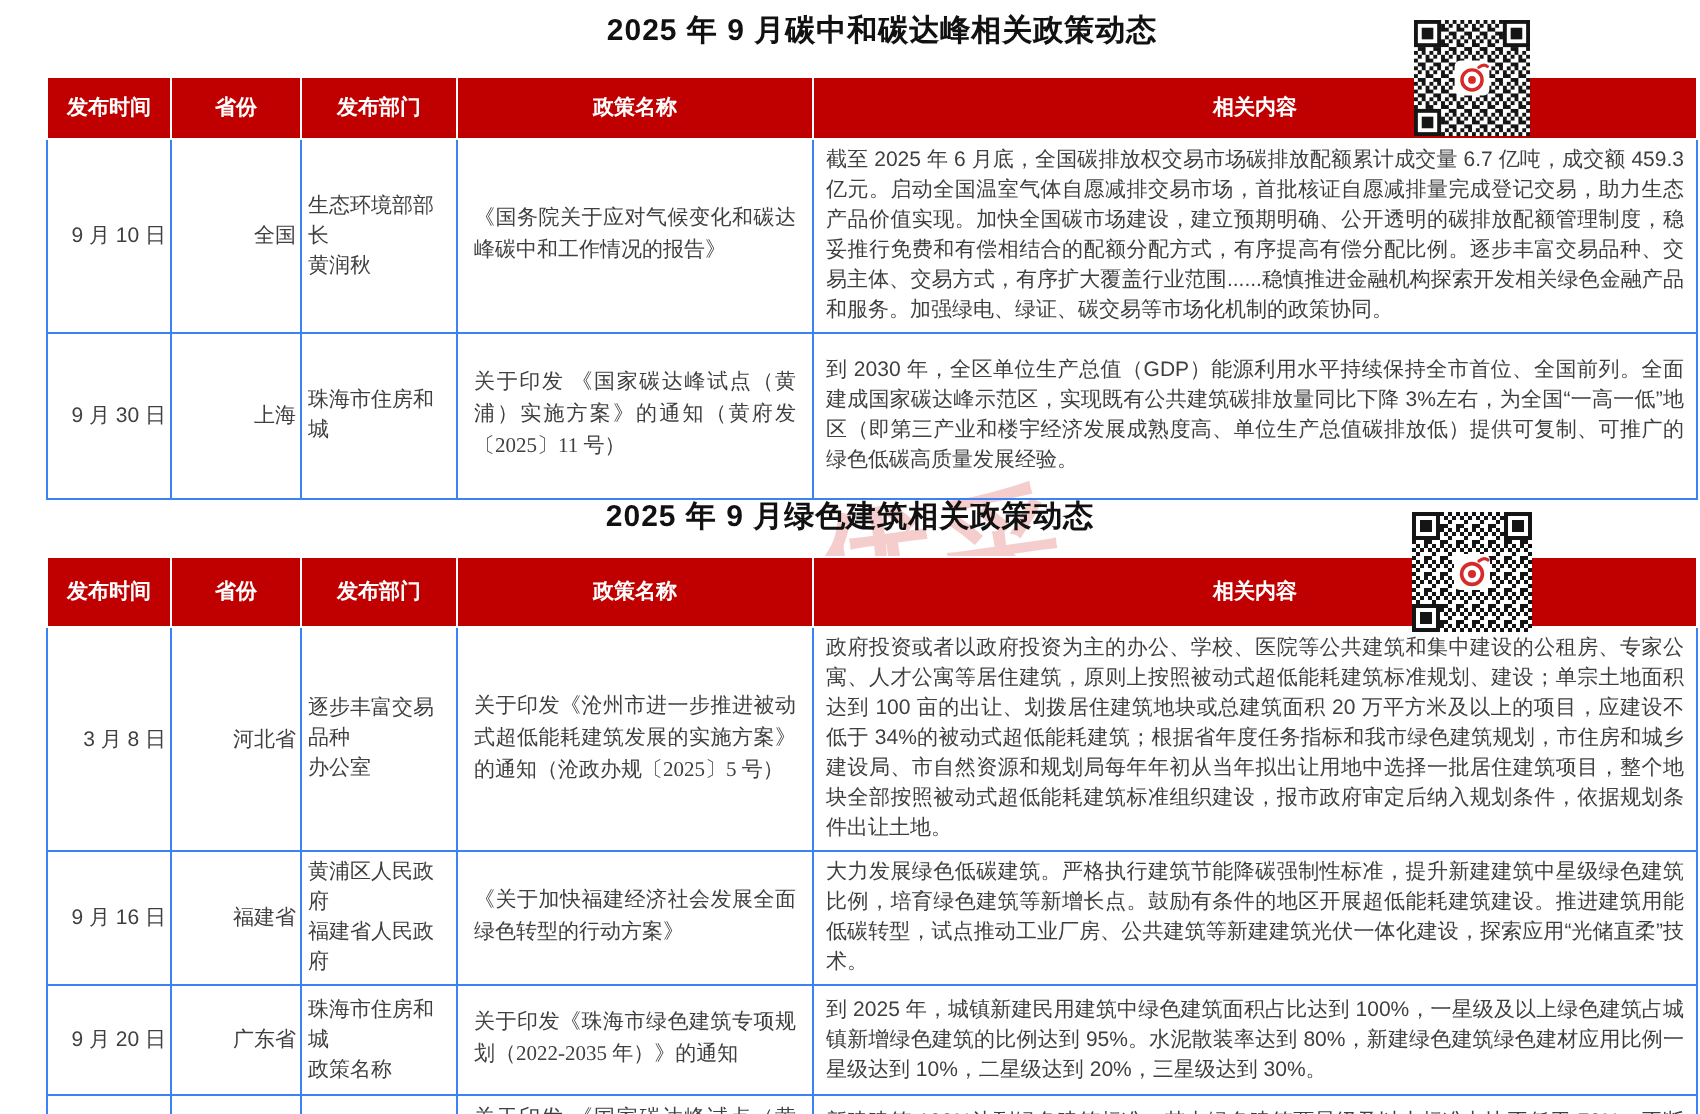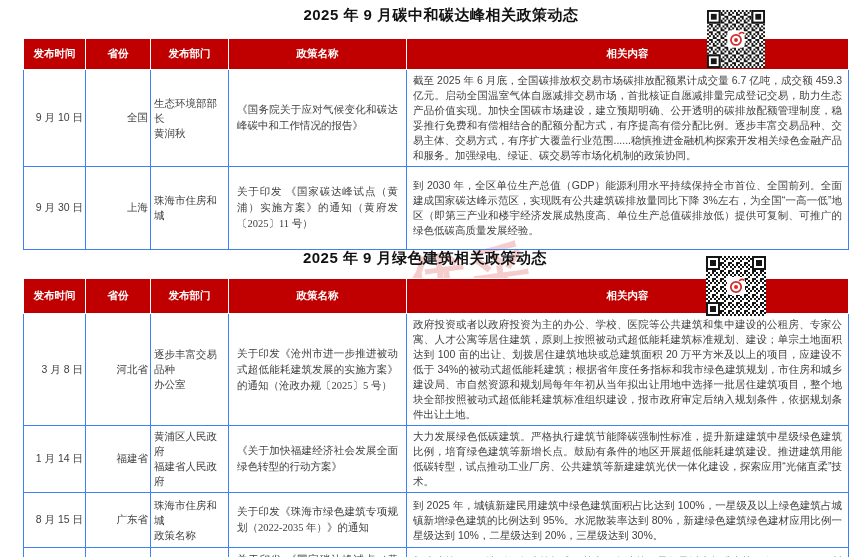--- a/index.html
+++ b/index.html
@@ -177,29 +177,29 @@
     <tbody>
       <tr class="rh98">
         <td class="c-date">3 月 8 日</td>
         <td class="c-prov">河北省</td>
         <td class="c-dept">逐步丰富交易品种
 办公室</td>
         <td class="c-policy">关于印发《沧州市进一步推进被动式超低能耗建筑发展的实施方案》的通知（沧政办规〔2025〕5 号）</td>
         <td class="c-content">政府投资或者以政府投资为主的办公、学校、医院等公共建筑和集中建设的公租房、专家公寓、人才公寓等居住建筑，原则上按照被动式超低能耗建筑标准规划、建设；单宗土地面积达到 100 亩的出让、划拨居住建筑地块或总建筑面积 20 万平方米及以上的项目，应建设不低于 34%的被动式超低能耗建筑；根据省年度任务指标和我市绿色建筑规划，市住房和城乡建设局、市自然资源和规划局每年年初从当年拟出让用地中选择一批居住建筑项目，整个地块全部按照被动式超低能耗建筑标准组织建设，报市政府审定后纳入规划条件，依据规划条件出让土地。</td>
       </tr>
       <tr class="rh48">
-        <td class="c-date">1 月 14 日</td>
+        <td class="c-date">9 月 16 日</td>
         <td class="c-prov">福建省</td>
         <td class="c-dept">黄浦区人民政府
 福建省人民政府</td>
         <td class="c-policy">《关于加快福建经济社会发展全面绿色转型的行动方案》</td>
         <td class="c-content">大力发展绿色低碳建筑。严格执行建筑节能降碳强制性标准，提升新建建筑中星级绿色建筑比例，培育绿色建筑等新增长点。鼓励有条件的地区开展超低能耗建筑建设。推进建筑用能低碳转型，试点推动工业厂房、公共建筑等新建建筑光伏一体化建设，探索应用“光储直柔”技术。</td>
       </tr>
       <tr class="rh48">
-        <td class="c-date">8 月 15 日</td>
+        <td class="c-date">9 月 20 日</td>
         <td class="c-prov">广东省</td>
         <td class="c-dept">珠海市住房和城
 政策名称</td>
         <td class="c-policy">关于印发《珠海市绿色建筑专项规划（2022-2035 年）》的通知</td>
         <td class="c-content">到 2025 年，城镇新建民用建筑中绿色建筑面积占比达到 100%，一星级及以上绿色建筑占城镇新增绿色建筑的比例达到 95%。水泥散装率达到 80%，新建绿色建筑绿色建材应用比例一星级达到 10%，二星级达到 20%，三星级达到 30%。</td>
       </tr>
       <tr class="rh50">
         <td class="c-date">9 月 30 日</td>
         <td class="c-prov">上海市</td>
         <td class="c-dept">黄浦区人民政府</td>

